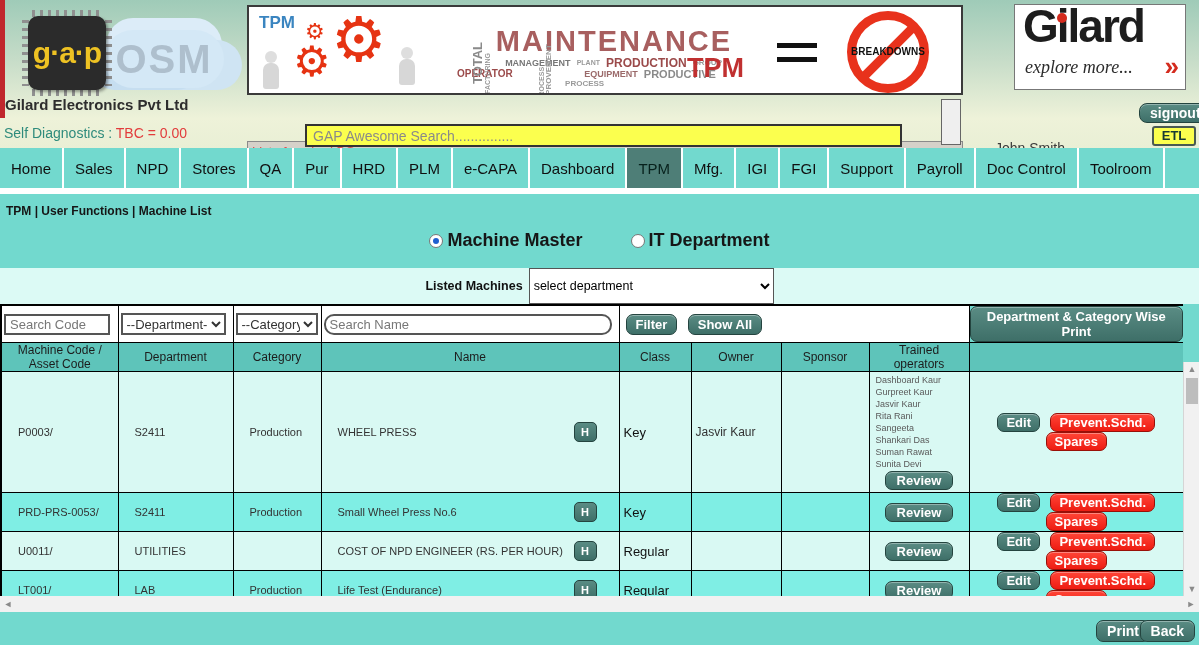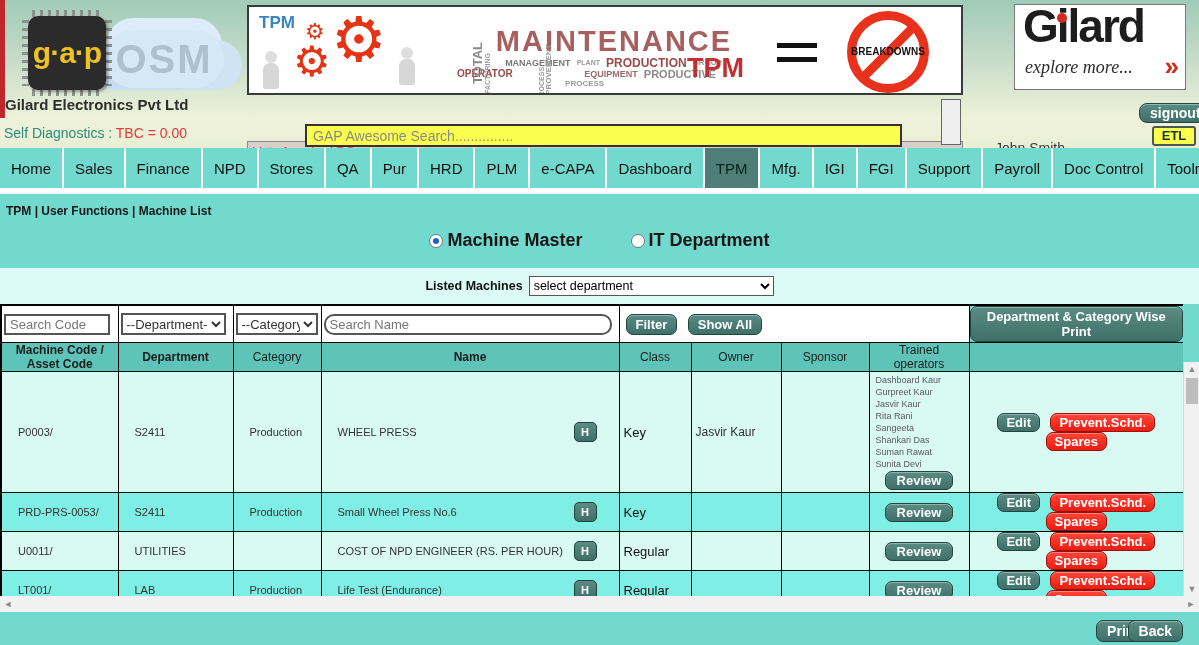--- a/index.html
+++ b/index.html
@@ -77,32 +77,32 @@
   .nav-item.active { background:var(--teal-dark); color:#07211c; }
   
   .band { position:absolute; left:0; top:194px; width:1199px; height:74px; background:var(--teal-nav); }
   .breadcrumb { position:absolute; left:6px; top:10px; font-size:12px; font-weight:bold; color:#161616; }
   .radio-row { position:absolute; left:0; top:36px; width:1199px; display:flex; justify-content:center; gap:48px; }
   .radio-opt { display:flex; align-items:center; gap:4px; font-size:18px; font-weight:bold; color:#161616; cursor:pointer; }
   .radio-circle { width:14px; height:14px; border-radius:50%; background:#fff; border:1px solid #777; display:inline-block; position:relative; }
   .radio-circle.checked::after { content:""; position:absolute; left:3px; top:3px; width:6px; height:6px; border-radius:50%; background:#1f5fd0; }
   .listed-band { position:absolute; left:0; top:268px; width:1199px; height:36px; background:var(--band-light); display:flex; justify-content:center; align-items:center; gap:6px; }
   .listed-label { font-size:12.5px; font-weight:bold; color:#111; }
-  .listed-select { width:245px; height:20px; font-size:12.5px; border:1px solid #555; background:#fff; font-family:"Liberation Sans", sans-serif; }
+  .listed-select { width:245px; height:36px; font-size:12.5px; border:1px solid #555; background:#fff; font-family:"Liberation Sans", sans-serif; }
   
   .table-wrap { position:absolute; left:0; top:304px; width:1183px; height:292px; overflow:hidden; }
   table { width:1183px; border-collapse:collapse; table-layout:fixed; border:2px solid #000; }
   td, th { border:1px solid #000; overflow:hidden; }
   .filter-row td { background:#fff; height:30px; vertical-align:middle; }
   .filter-row td.actions-cell { background:var(--teal-nav); text-align:center; }
   .f-input { height:21px; border:2px solid #555; font-size:13px; color:#444; padding:0 4px; margin-left:2px; font-family:"Liberation Sans", sans-serif; }
   .f-input::placeholder { color:#777; }
   .f-select { height:22px; border:2px solid #555; font-size:13px; color:#333; background:#fff; margin-left:2px; font-family:"Liberation Sans", sans-serif; }
   .header-row th { background:var(--header-cell); height:29px; font-size:12px; color:#1c1c1c; text-align:center; padding:0 6px; font-weight:normal; }
-  .header-row th.b { font-weight:bold;text-align:center; }
+  .header-row th.b { font-weight:normal;text-align:center; }
   tr.light td { background:var(--row-light); }
   tr.dark td  { background:var(--row-dark); }
   .cell-txt { font-size:11px; color:#333; padding-left:16px; text-align:left; }
   .name-cell { position:relative; }
   .h-btn { position:absolute; right:22px; top:50%; transform:translateY(-50%); width:23px; height:20px; background:linear-gradient(180deg,#5a8c84,#3e6f68); border:1px solid #24443f; border-radius:5px; color:#fff; font-size:11px; font-weight:bold; cursor:pointer; }
   .class-cell { font-size:13px; color:#111; padding-left:4px; }
   .owner-cell { font-size:12px; color:#333; padding-left:4px; }
   .ops-cell { vertical-align:middle; text-align:center; padding:2px 0; }
   .ops-list { text-align:left; padding-left:6px; font-size:9px; line-height:12px; color:#5a5a5a; }
   .btn { display:inline-block; border-radius:7px; color:#fff; font-weight:bold; font-size:13px; text-align:center; cursor:pointer; font-family:"Liberation Sans", sans-serif; box-shadow:inset 0 1px 0 rgba(255,255,255,.35); }
@@ -119,21 +119,21 @@
   .vscroll .arrow { position:absolute; left:0; width:16px; height:14px; color:#8a8a8a; font-size:9px; text-align:center; line-height:14px; cursor:pointer; }
   .vscroll .up { top:0; } .vscroll .down { bottom:0; }
   .vscroll .thumb { position:absolute; left:2px; top:16px; width:12px; height:26px; background:#bdbdbd; cursor:pointer; }
   .hscroll { position:absolute; left:0; top:596px; width:1199px; height:16px; background:#f1f1f1; }
   .hscroll .arrow { position:absolute; top:0; width:16px; height:16px; color:#8a8a8a; font-size:9px; text-align:center; line-height:16px; cursor:pointer; }
   .hscroll .left { left:0; } .hscroll .right { right:0; }
   
   .footer { position:absolute; left:0; top:612px; width:1199px; height:33px; background:var(--teal-nav); }
   .footer .btn { position:absolute; top:8px; padding:2px 10px; font-size:14px; }
   .print-btn { right:49px; }
-  .back-btn { right:16px; }
+  .back-btn { right:4px; }
   .signout-btn .btn { padding:1px 10px; font-size:14px; border-radius:8px; }
 </style>
 </head>
 <body>
 
 <div class="header">
   <div class="red-stripe"></div>
 
   <div class="pins-h" style="top:10px;"></div>
   <div class="pins-h" style="top:89px;"></div>
@@ -188,21 +188,20 @@
   <div class="user-name">John Smith</div>
   <div class="etl-btn">ETL</div>
 </div>
 
 <ul class="nav">
 
     <li class="nav-item">Home</li>
 
     <li class="nav-item">Sales</li>
 
-    <li class="nav-item">Finance</li>
 
     <li class="nav-item">NPD</li>
 
     <li class="nav-item">Stores</li>
 
     <li class="nav-item">QA</li>
 
     <li class="nav-item">Pur</li>
 
     <li class="nav-item">HRD</li>

